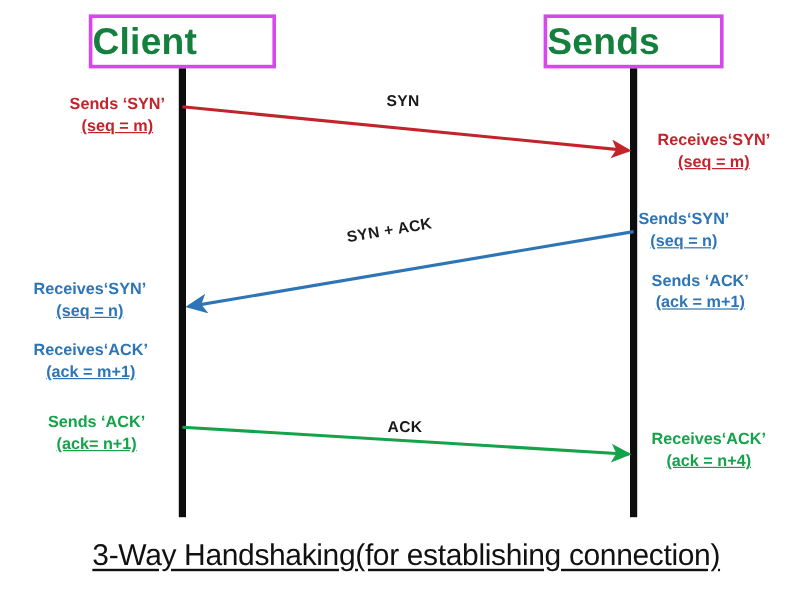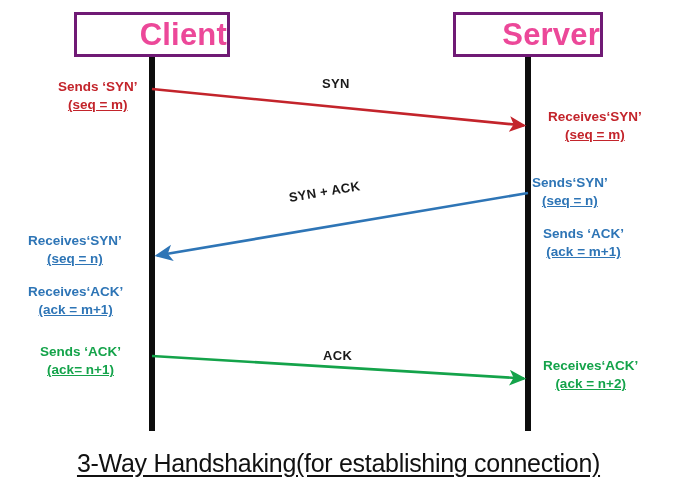--- a/index.html
+++ b/index.html
@@ -15,27 +15,27 @@
     width: 677px;
     height: 493px;
     background: #ffffff;
     overflow: hidden;
   }
 
   
   .participant-box {
     position: absolute;
     box-sizing: border-box;
-    border: 3px solid #701a75;
+    border: 3px solid #d946ef;
     background: #ffffff;
     display: flex;
     align-items: center;
-    justify-content: flex-end;
+    justify-content: flex-start;
     font-weight: bold;
-    color: #ec4899;
+    color: #15803d;
     letter-spacing: 0.2px;
   }
   #client-box {
     left: 74px;
     top: 12px;
     width: 156px;
     height: 45px;
     font-size: 31px;
   }
   #server-box {
@@ -122,21 +122,21 @@
 </style>
 </head>
 <body>
 
 <div id="diagram-root">
 
   <div class="participant-box" id="client-box">
     <span>Client</span>
   </div>
   <div class="participant-box" id="server-box">
-    <span>Server</span>
+    <span>Sends</span>
   </div>
 
   <div class="lifeline" id="client-lifeline"></div>
   <div class="lifeline" id="server-lifeline"></div>
 
   <svg id="arrow-layer" viewBox="0 0 677 493">
     <defs>
       <marker id="head-red" markerWidth="7" markerHeight="7" refX="5.6" refY="3" orient="auto">
         <path d="M0,0 L6.5,3 L0,6 L1.6,3 Z" fill="#C3242B"></path>
       </marker>
@@ -189,18 +189,18 @@
     <span class="line2">(seq = n)</span>
   </div>
 
   <div class="msg-note blue" id="note-send-ack-right">
     <span>Sends ‘ACK’</span>
     <span class="line2">(ack = m+1)</span>
   </div>
 
   <div class="msg-note green" id="note-recv-ack-right">
     <span>Receives‘ACK’</span>
-    <span class="line2">(ack = n+2)</span>
+    <span class="line2">(ack = n+4)</span>
   </div>
 
   <div id="bottom-title">3-Way Handshaking(for establishing connection)</div>
 
 </div>
 
 </body></html>

